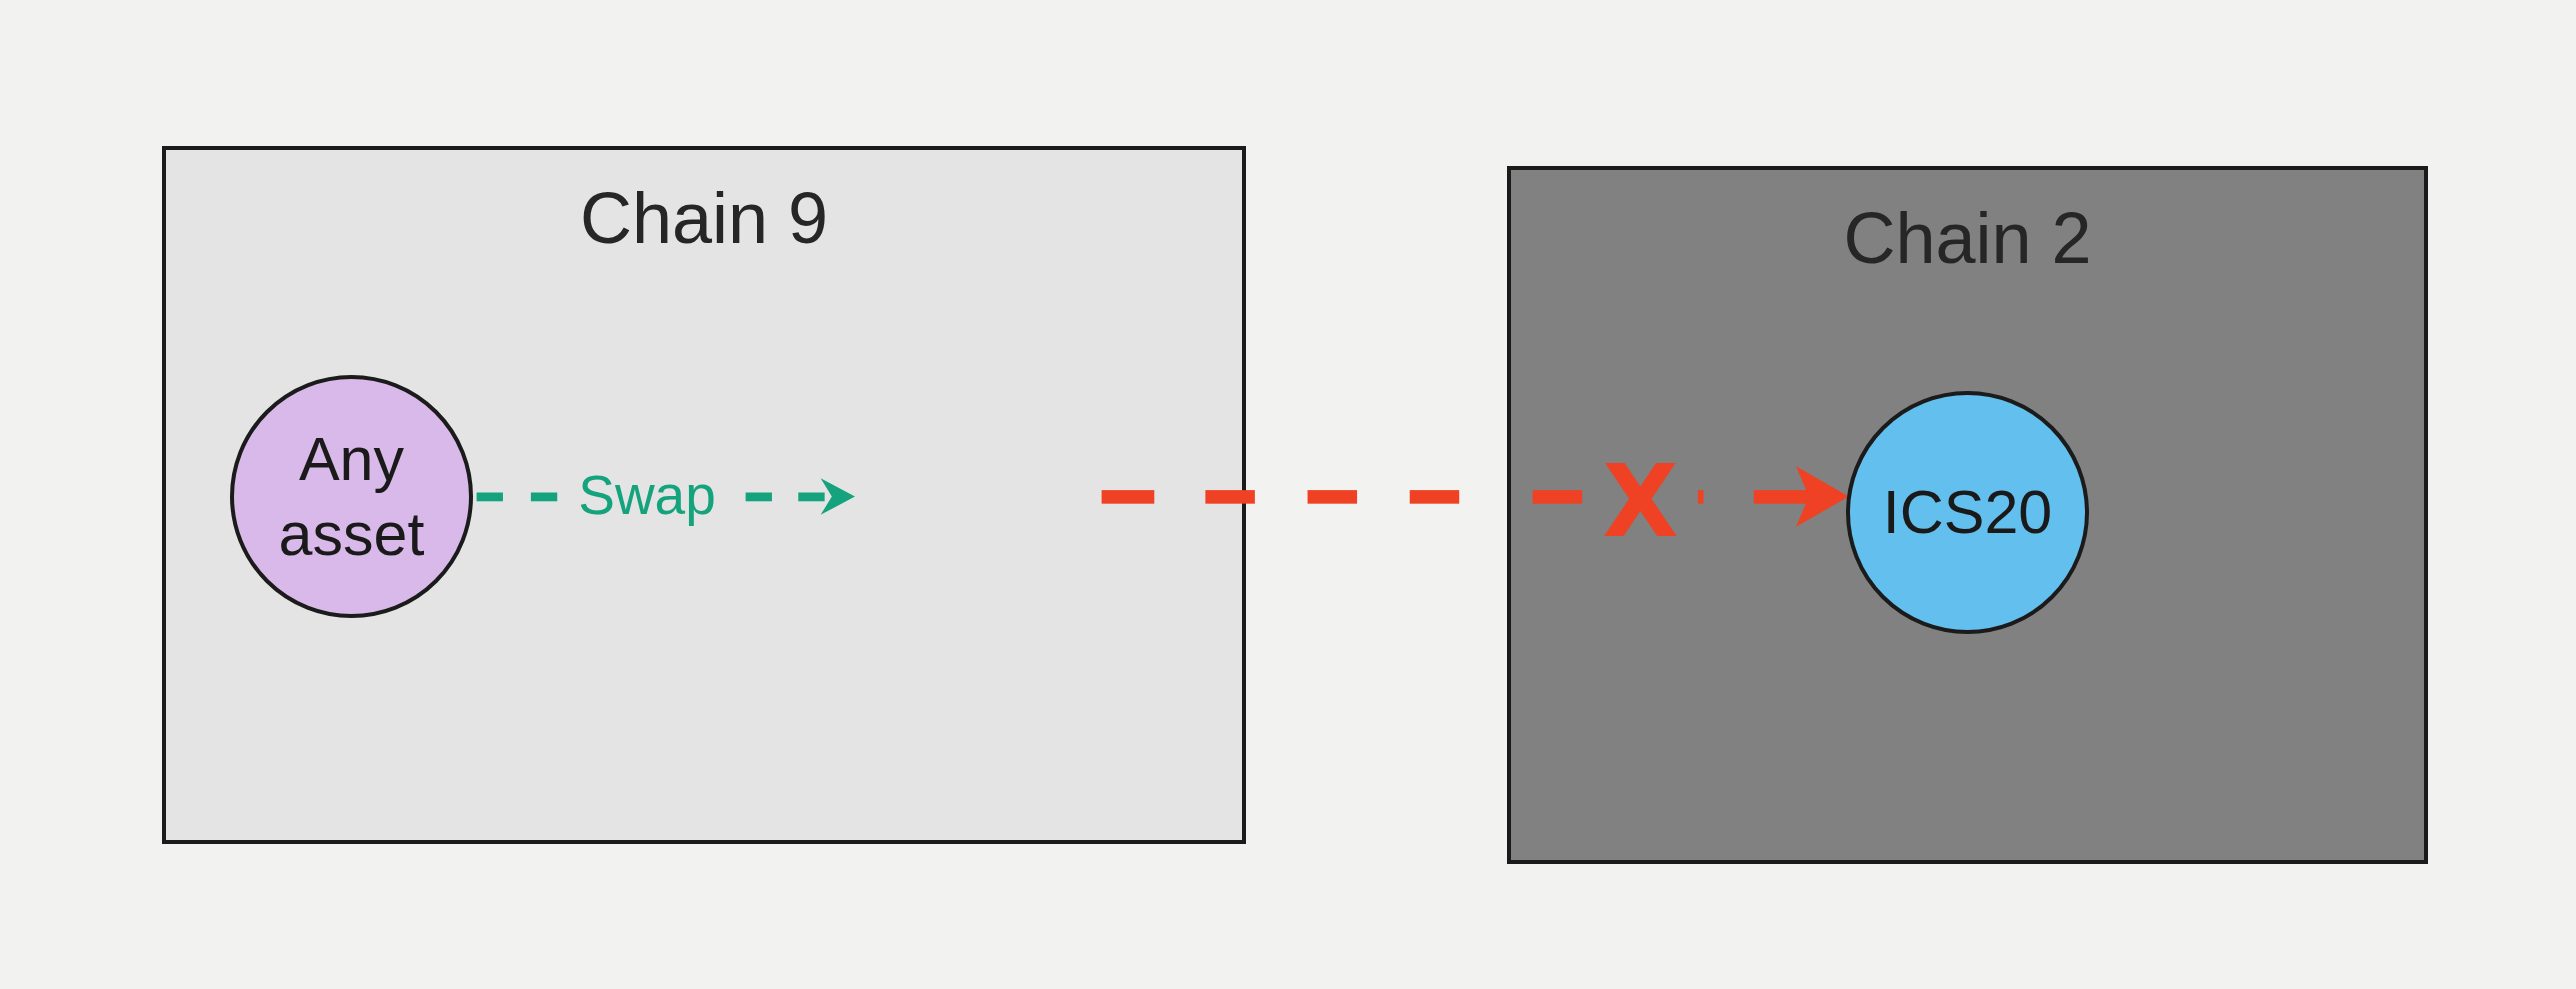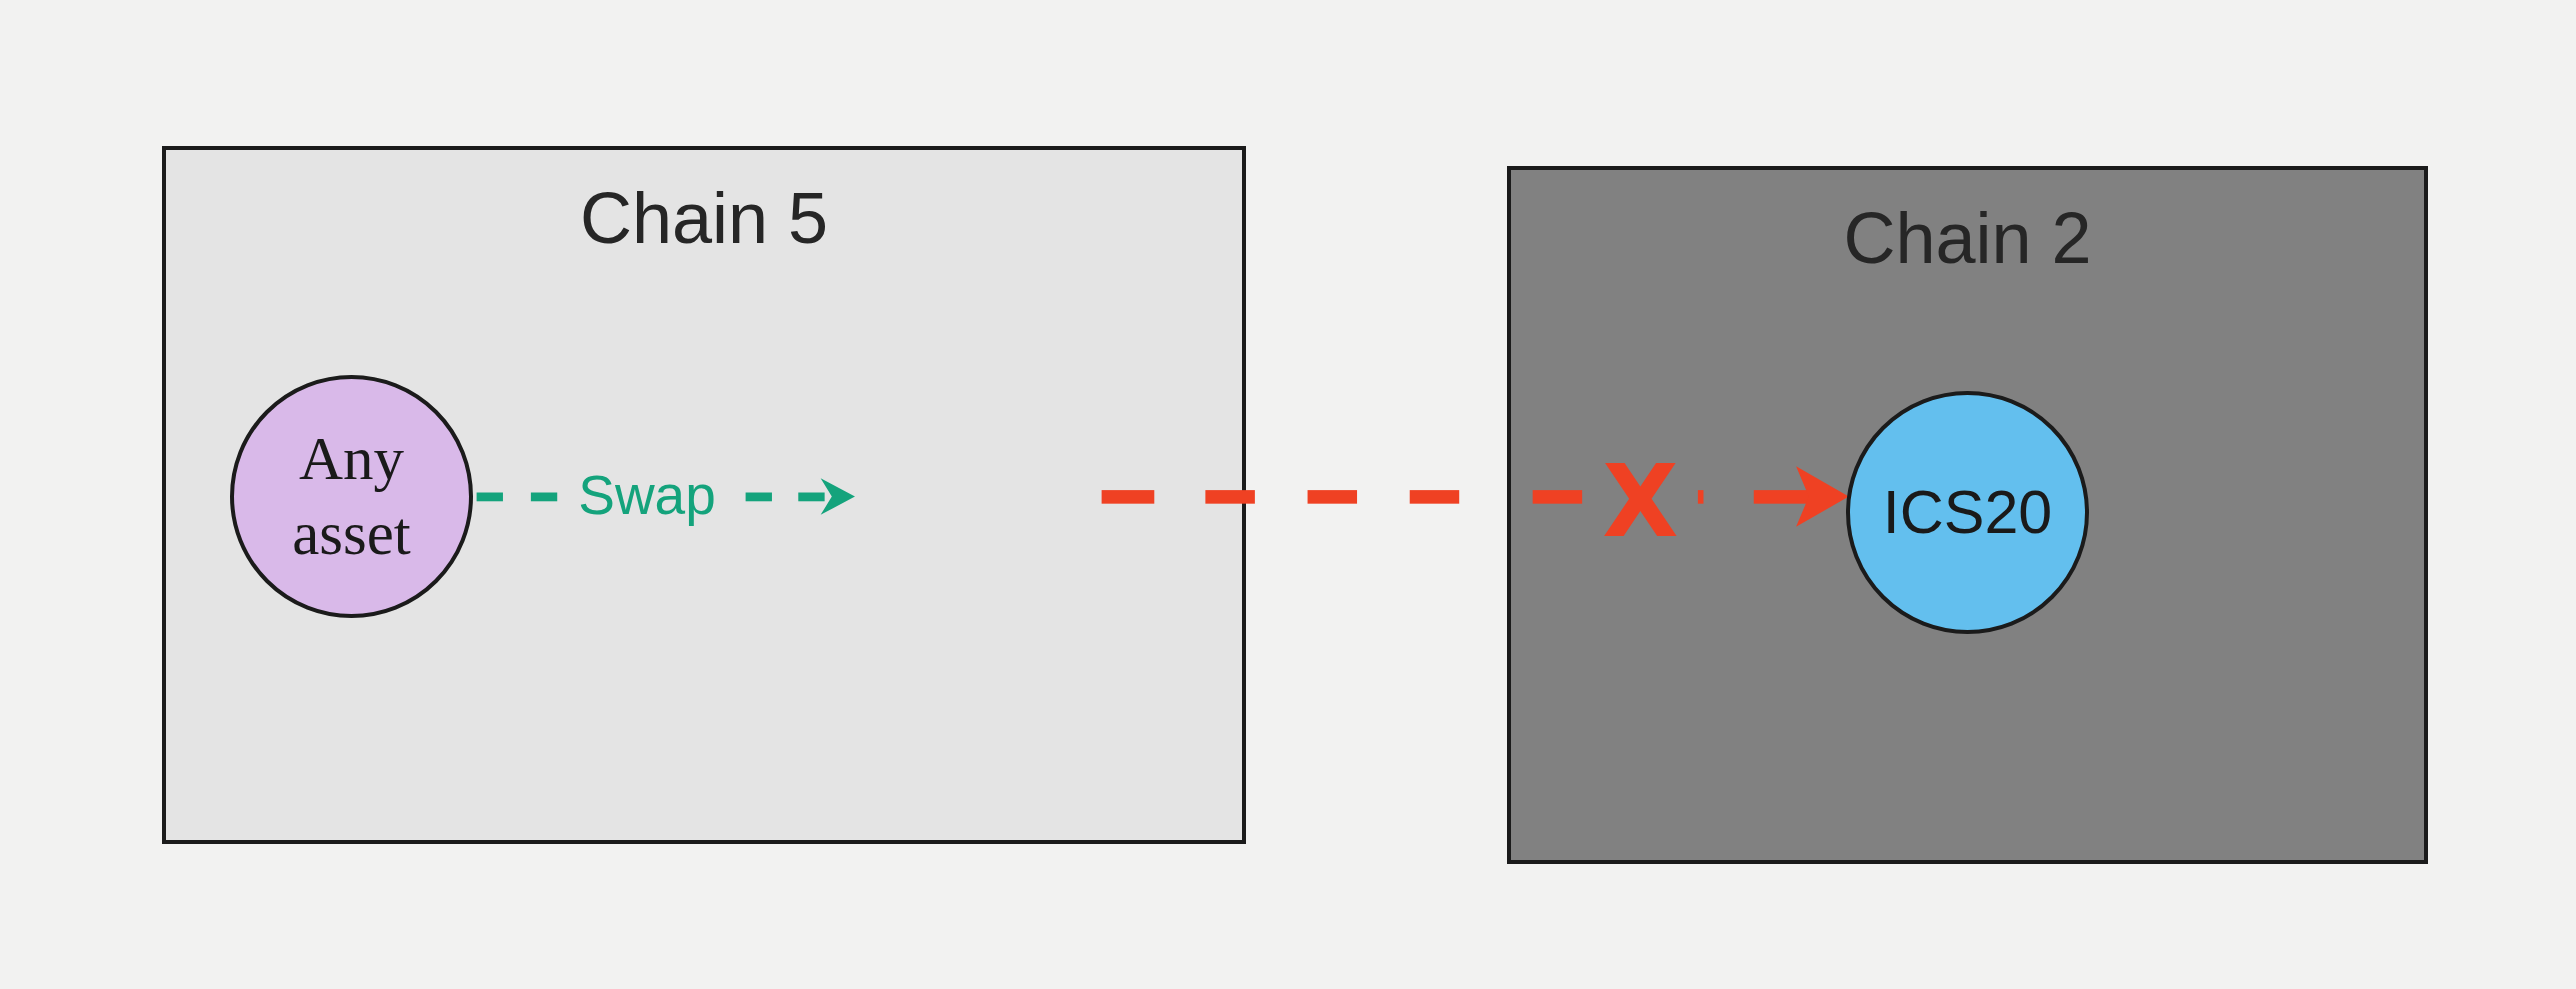--- a/index.html
+++ b/index.html
@@ -42,21 +42,21 @@
     border: 4px solid var(--box-border, #1b1b1b);
     border-radius: 50%;
     display: flex;
     align-items: center;
     justify-content: center;
     text-align: center;
     font-size: 61px;
     line-height: 1.22;
     color: var(--node-text, #1a1a1a);
   }
-  .node.purple { background: var(--purple-node, #d9b9e9); left: 230px;  top: 375px; font-family: Liberation Serif, serif; }
+  .node.purple { background: var(--purple-node, #d9b9e9); left: 230px;  top: 375px; }
   .node.blue-1 { background: var(--blue-node, #63bfee);   left: 855px; top: 374px; }
   .node.blue-2 { background: var(--blue-node, #63bfee);   left: 1846px; top: 391px; }
   .node .node-label { display: block; max-width: 224px; }
   .connectors {
     position: absolute;
     left: 0; top: 0;
     width: 2576px; height: 989px;
     pointer-events: none;
   }
   .swap-fill    { fill: var(--swap-green, #14a37c); }
@@ -78,21 +78,21 @@
     fill: var(--blocked-red, #ef4123);
     text-anchor: middle;
   }
 </style>
 </head>
 <body>
 
 <div class="stage">
 
   <div class="chain-box chain1">
-    <div class="chain-title">Chain 5</div>
+    <div class="chain-title">Chain 9</div>
   </div>
 
   <div class="chain-box chain2">
     <div class="chain-title">Chain 2</div>
   </div>
 
   <svg class="connectors" viewBox="0 0 3227 1239" xmlns="http://www.w3.org/2000/svg">
 
     <g>
       <rect class="swap-fill" x="597" y="617" width="33" height="11"></rect>

